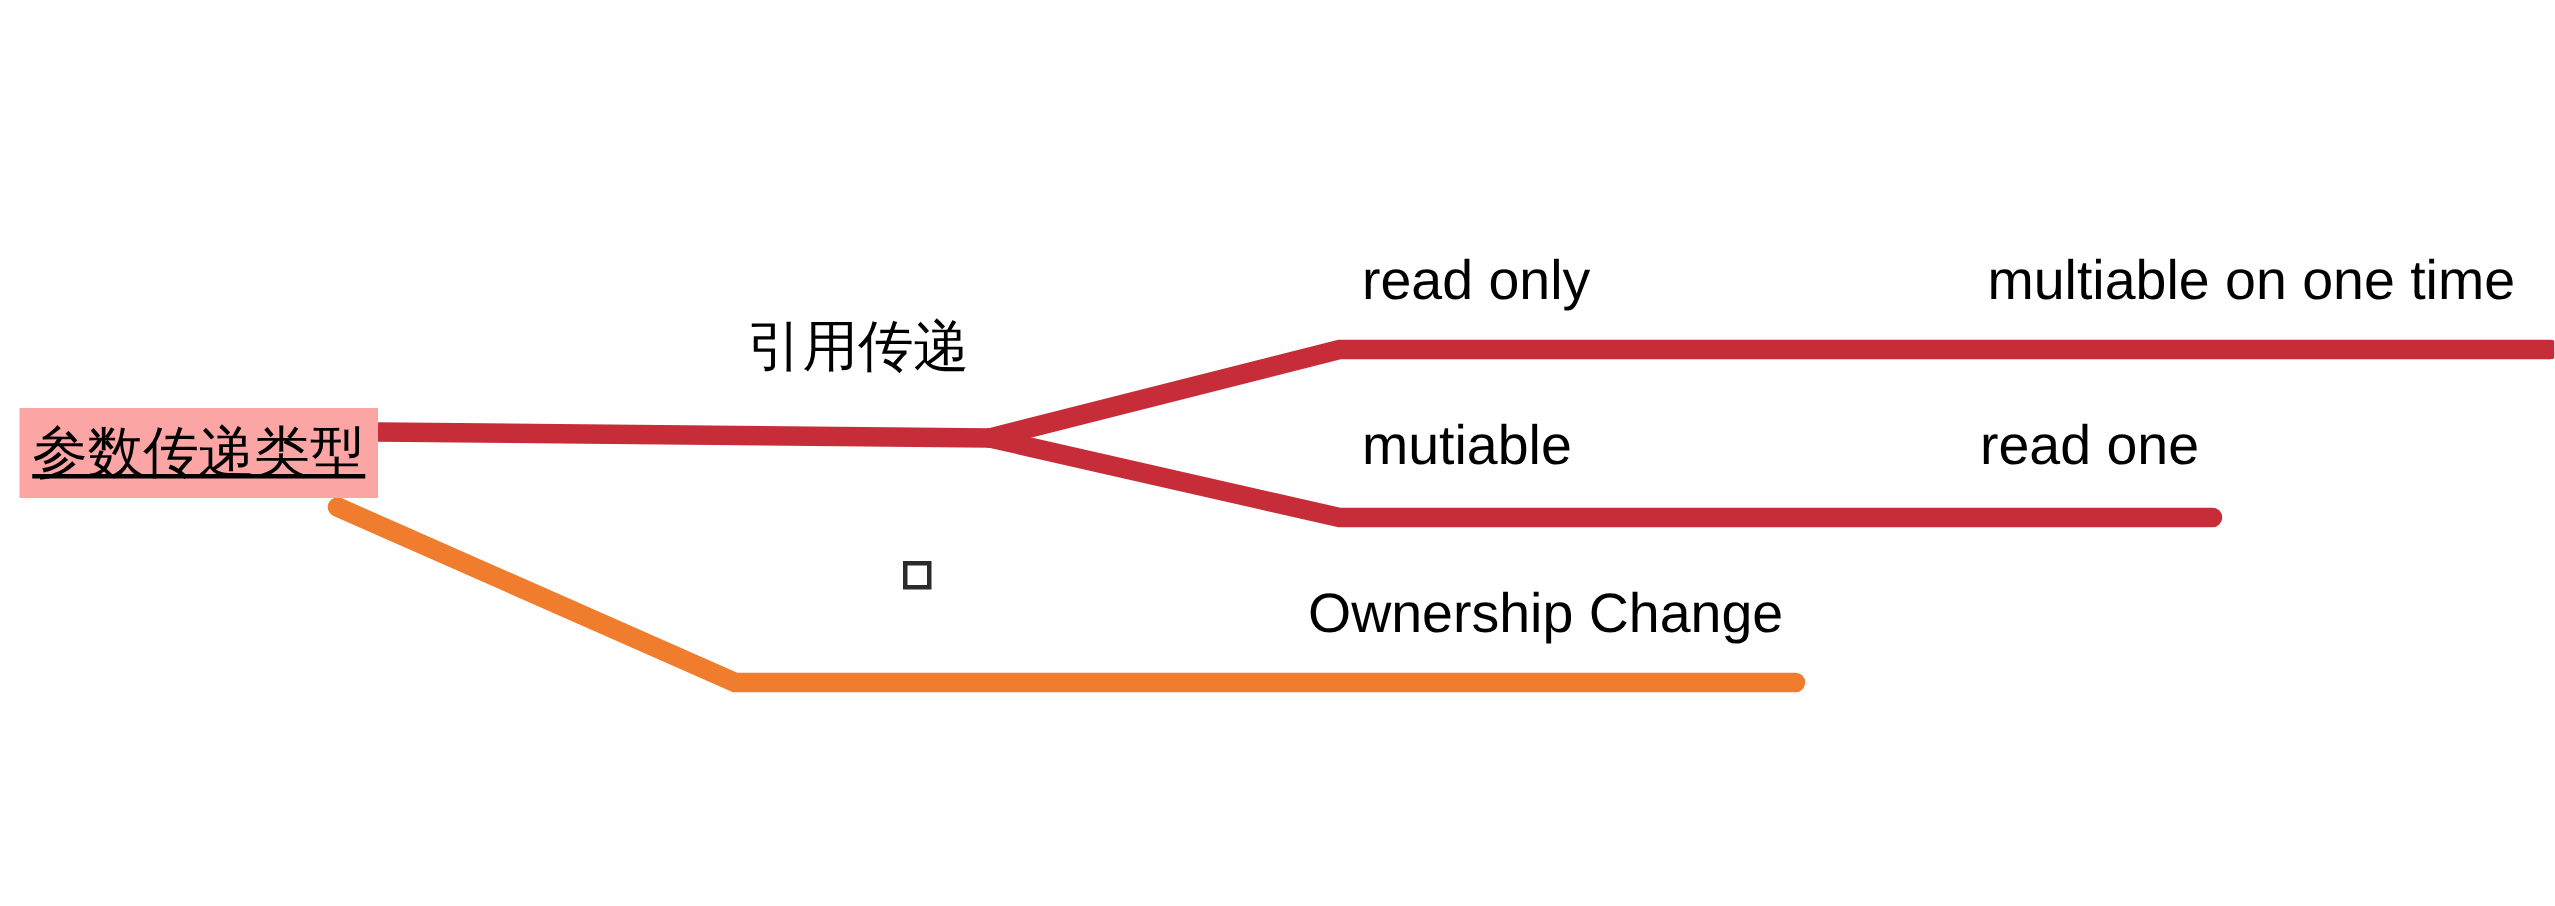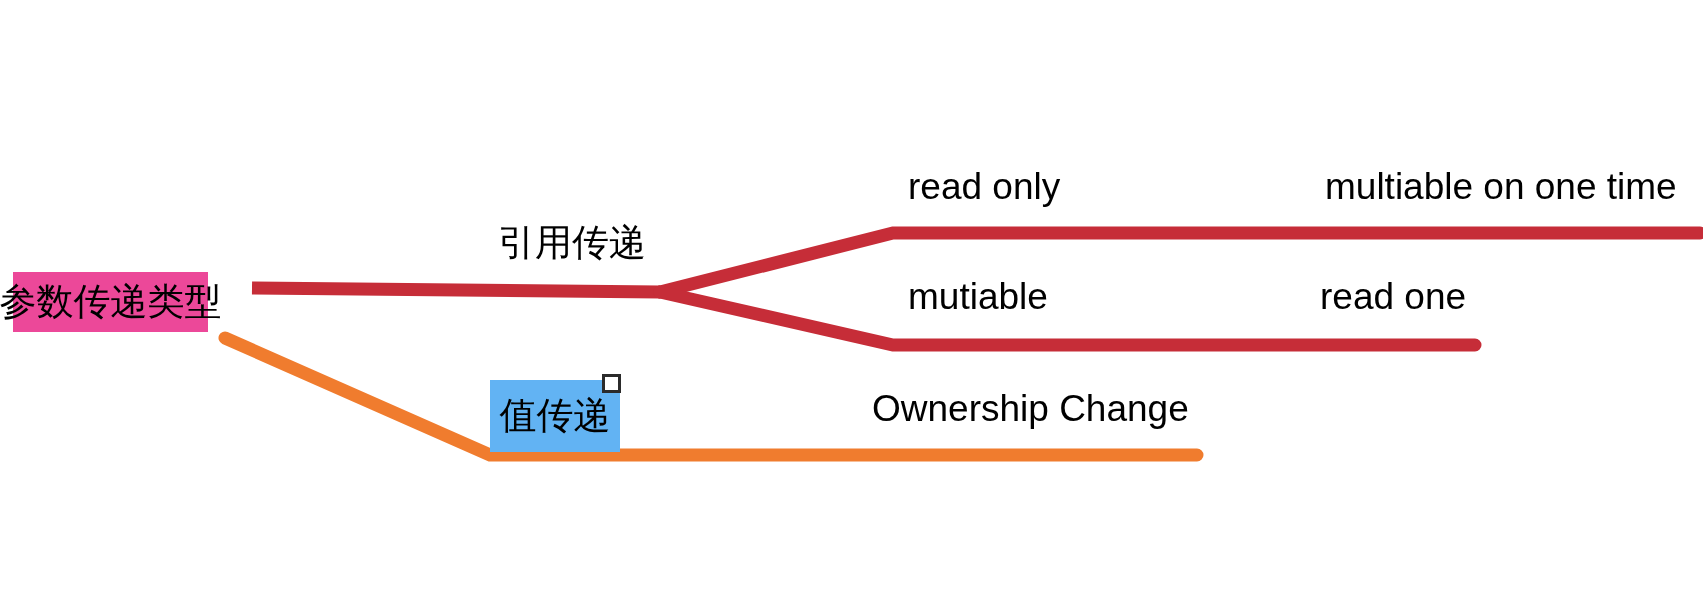--- a/index.html
+++ b/index.html
@@ -29,25 +29,26 @@
     box-sizing: border-box;
     display: flex;
     align-items: center;
     justify-content: center;
     white-space: nowrap;
     color: #000000;
   }
   .node-root {
     left: 13px;
     top: 272px;
-    width: 195px;
+    width: 239px;
     height: 60px;
-    background: #ec4899;
+    background: #fca5a5;
     font-size: 37px;
     letter-spacing: 0px;
+    text-decoration: underline;
   }
   .node-value {
     left: 490px;
     top: 380px;
     width: 130px;
     height: 72px;
     background: #62B3F3;
     font-size: 37px;
   }
   .sel-handle {
@@ -63,21 +64,21 @@
   .label {
     position: absolute;
     white-space: nowrap;
     color: #000000;
     font-size: 37px;
     line-height: 1;
   }
   .label-cn {
     font-size: 37px;
   }
-  .lbl-ref      { left: 498px;  top: 224px; }
+  .lbl-ref      { left: 498px;  top: 212px; }
   .lbl-readonly { left: 908px;  top: 168px; }
   .lbl-multi    { left: 1325px; top: 168px; }
   .lbl-mutiable { left: 908px;  top: 278px; }
   .lbl-onlyone  { left: 1320px; top: 278px; }
   .lbl-owner    { left: 872px;  top: 390px; }
 </style>
 </head>
 <body>
 
 <div id="canvas">
@@ -88,21 +89,20 @@
 
     <path d="M 660 292 L 893 233 L 1700 233" stroke="#C62D38" stroke-width="13" fill="none" stroke-linejoin="miter" stroke-linecap="round"></path>
 
     <path d="M 660 292 L 893 345 L 1475 345" stroke="#C62D38" stroke-width="13" fill="none" stroke-linejoin="miter" stroke-linecap="round"></path>
 
     <path d="M 225 338 L 490 455 L 1197 455" stroke="#F07C2E" stroke-width="13" fill="none" stroke-linejoin="miter" stroke-linecap="round"></path>
   </svg>
 
   <div class="node node-root">参数传递类型</div>
 
-  <div class="node node-value">值传递</div>
   <div class="sel-handle"></div>
 
   <div class="label label-cn lbl-ref">引用传递</div>
 
   <div class="label lbl-readonly">read only</div>
 
   <div class="label lbl-multi">multiable on one time</div>
 
   <div class="label lbl-mutiable">mutiable</div>
 

